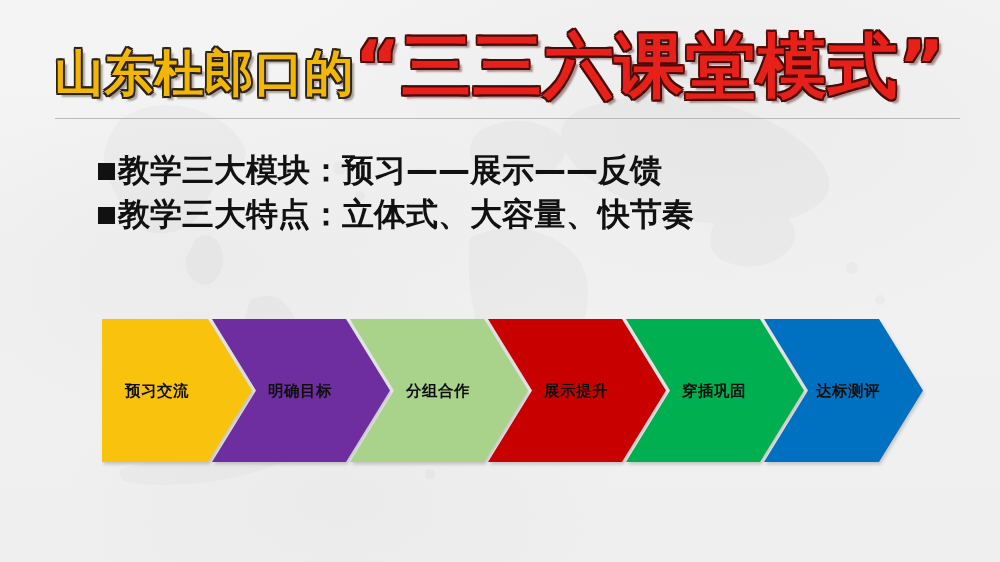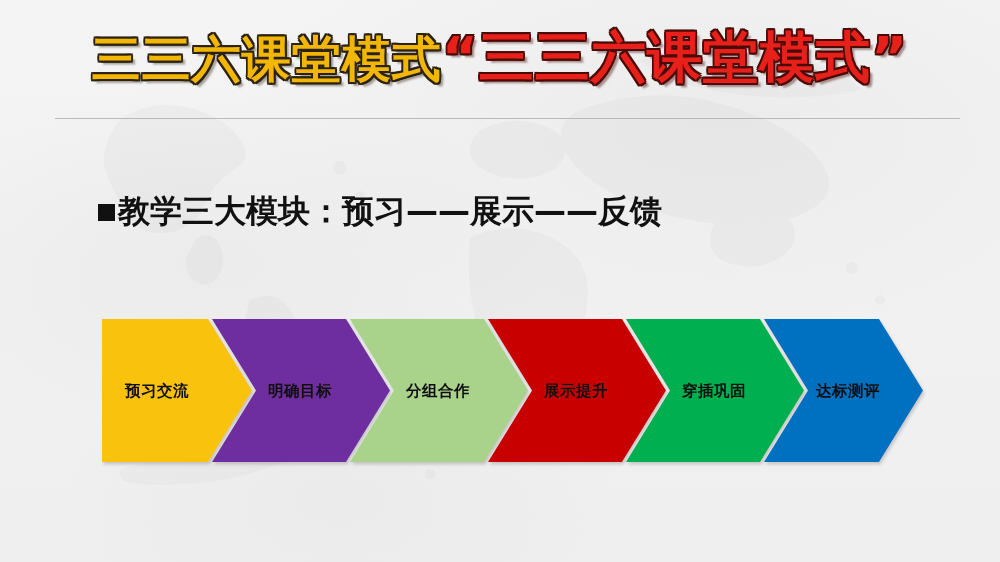--- a/index.html
+++ b/index.html
@@ -59,21 +59,21 @@
     text-shadow:
       -1.6px -1.6px 0 #2b2215, 1.6px -1.6px 0 #2b2215,
       -1.6px  1.6px 0 #2b2215, 1.6px  1.6px 0 #2b2215,
        0px   -1.8px 0 #2b2215, 0px   1.8px 0 #2b2215,
       -1.8px  0px   0 #2b2215, 1.8px  0px  0 #2b2215,
        4px 4px 2px rgba(40,30,10,0.38);
     vertical-align: baseline;
   }
   .title-red {
     color: #e8201a;
-    font-size: 55px;
+    font-size: 70px;
     text-shadow:
       -1.6px -1.6px 0 #4a0b08, 1.6px -1.6px 0 #4a0b08,
       -1.6px  1.6px 0 #4a0b08, 1.6px  1.6px 0 #4a0b08,
        0px   -1.8px 0 #4a0b08, 0px   1.8px 0 #4a0b08,
       -1.8px  0px   0 #4a0b08, 1.8px  0px  0 #4a0b08,
        4px 4px 2px rgba(70,10,5,0.42);
     vertical-align: baseline;
   }
 
   
@@ -105,21 +105,21 @@
   .bullet-mark {
     display: inline-block;
     width: 17px;
     height: 17px;
     background: #111;
     margin-right: 3px;
     position: relative;
     top: -1px;
     flex: 0 0 auto;
   }
-  .bullet-text { letter-spacing: 0px; margin-top: 41px; }
+  .bullet-text { letter-spacing: 0px; }
 
   
   .process {
     position: absolute;
     left: 100px;
     top: 316px;
     width: 826px;
     height: 152px;
     text-align: center;
   }
@@ -164,29 +164,33 @@
         <circle cx="430" cy="474" r="5"></circle>
       </g>
       <g fill="#8f8f8f" opacity="0.10">
         <path d="M640 60 q60 -20 130 -8 q66 12 92 38 q-72 14 -140 2 q-66 -12 -82 -32 z"></path>
         <path d="M120 470 q80 -26 168 -10 q-70 30 -150 24 q-22 -2 -18 -14 z"></path>
       </g>
     </svg>
   </div>
 
   <div class="title-block">
-    <span class="title-line title-gold">三三六课堂模式</span><span class="title-line title-red">“三三六课堂模式”</span>
+    <span class="title-line title-gold">山东杜郎口的</span><span class="title-line title-red">“三三六课堂模式”</span>
   </div>
 
   <div class="divider"></div>
 
   <div class="bullets">
     <div class="bullet-row">
       <span class="bullet-mark"></span>
       <span class="bullet-text">教学三大模块：预习——展示——反馈</span>
+    </div>
+    <div class="bullet-row">
+      <span class="bullet-mark"></span>
+      <span class="bullet-text">教学三大特点：立体式、大容量、快节奏</span>
     </div>
   </div>
 
   <div class="process">
     <svg viewBox="0 0 826 152" xmlns="http://www.w3.org/2000/svg">
       <defs>
         <filter id="chevShadow" x="-8%" y="-8%" width="120%" height="124%">
           <feDropShadow dx="1.5" dy="2.5" stdDeviation="1.6" flood-color="#7a7a7a" flood-opacity="0.35"></feDropShadow>
         </filter>
       </defs>

